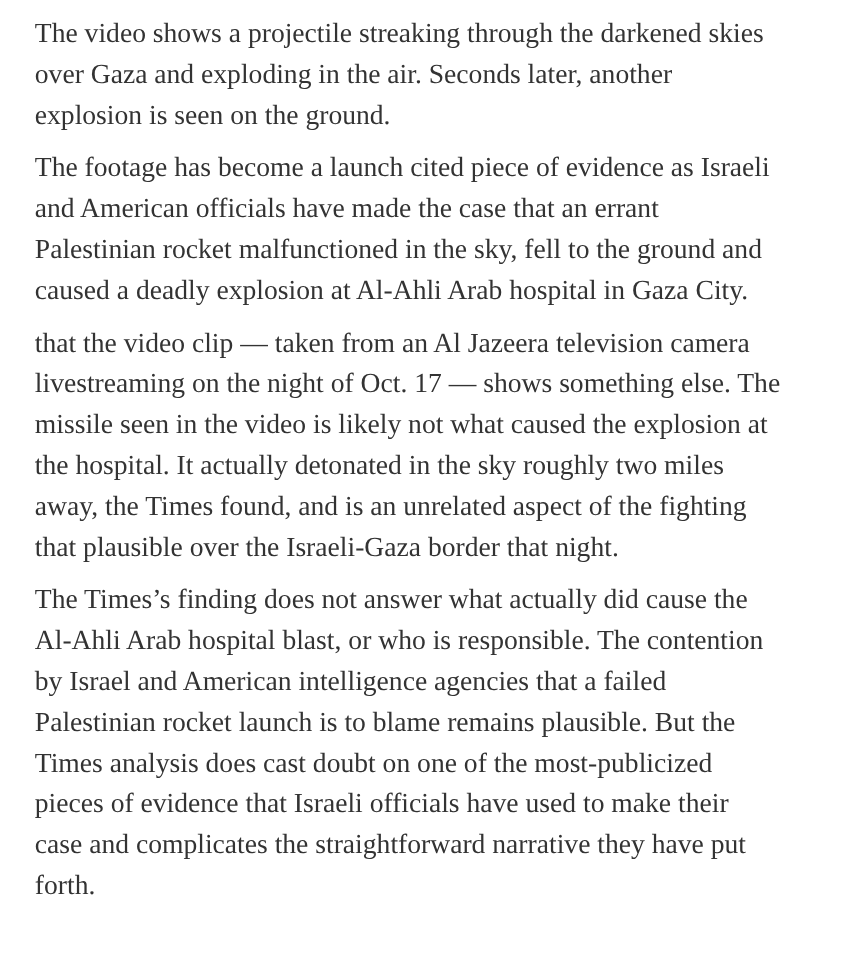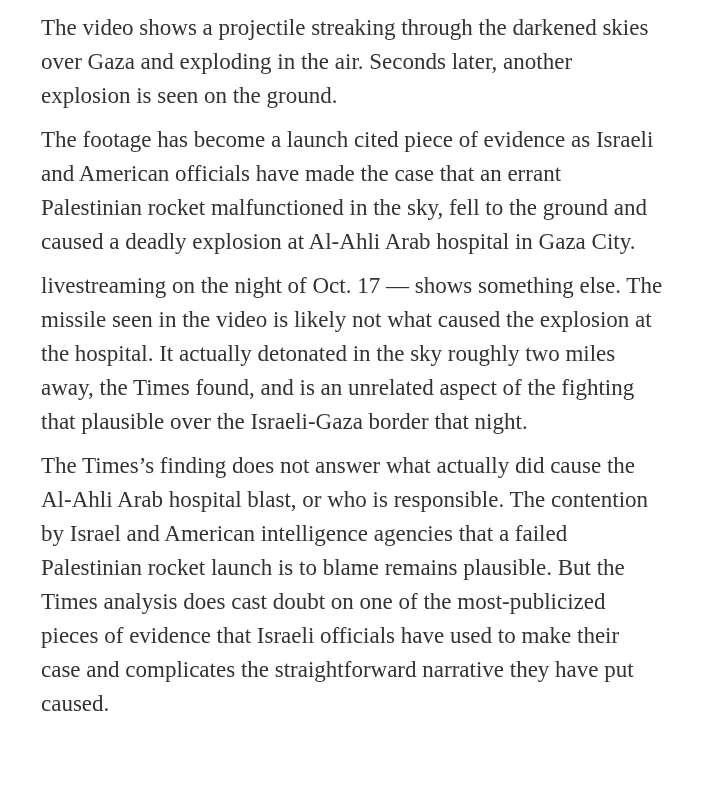--- a/index.html
+++ b/index.html
@@ -16,21 +16,21 @@
     box-sizing: border-box;
     width: 716px;
     padding: 11px 24px 0 29px;
     font-family: "Liberation Serif", "DejaVu Serif", serif;
     font-size: 23px;
     line-height: 34px;
     color: #333333;
     text-rendering: optimizeLegibility;
   }
   .paragraph {
-    margin: 0 0 10px 12px;
+    margin: 0 0 10px 0;
   }
   .text-line {
     display: block;
     white-space: pre;
   }
 </style>
 </head>
 <body>
 
 <div class="article-body">
@@ -42,31 +42,32 @@
   </p>
 
   <p class="paragraph">
     <span class="text-line">The footage has become a launch cited piece of evidence as Israeli</span>
     <span class="text-line">and American officials have made the case that an errant</span>
     <span class="text-line">Palestinian rocket malfunctioned in the sky, fell to the ground and</span>
     <span class="text-line">caused a deadly explosion at Al-Ahli Arab hospital in Gaza City.</span>
   </p>
 
   <p class="paragraph">
+    <span class="text-line">that the video clip — taken from an Al Jazeera television camera</span>
     <span class="text-line">livestreaming on the night of Oct. 17 — shows something else. The</span>
     <span class="text-line">missile seen in the video is likely not what caused the explosion at</span>
     <span class="text-line">the hospital. It actually detonated in the sky roughly two miles</span>
     <span class="text-line">away, the Times found, and is an unrelated aspect of the fighting</span>
     <span class="text-line">that plausible over the Israeli-Gaza border that night.</span>
   </p>
 
   <p class="paragraph">
     <span class="text-line">The Times’s finding does not answer what actually did cause the</span>
     <span class="text-line">Al-Ahli Arab hospital blast, or who is responsible. The contention</span>
     <span class="text-line">by Israel and American intelligence agencies that a failed</span>
     <span class="text-line">Palestinian rocket launch is to blame remains plausible. But the</span>
     <span class="text-line">Times analysis does cast doubt on one of the most-publicized</span>
     <span class="text-line">pieces of evidence that Israeli officials have used to make their</span>
     <span class="text-line">case and complicates the straightforward narrative they have put</span>
-    <span class="text-line">caused.</span>
+    <span class="text-line">forth.</span>
   </p>
 
 </div>
 
 </body></html>

